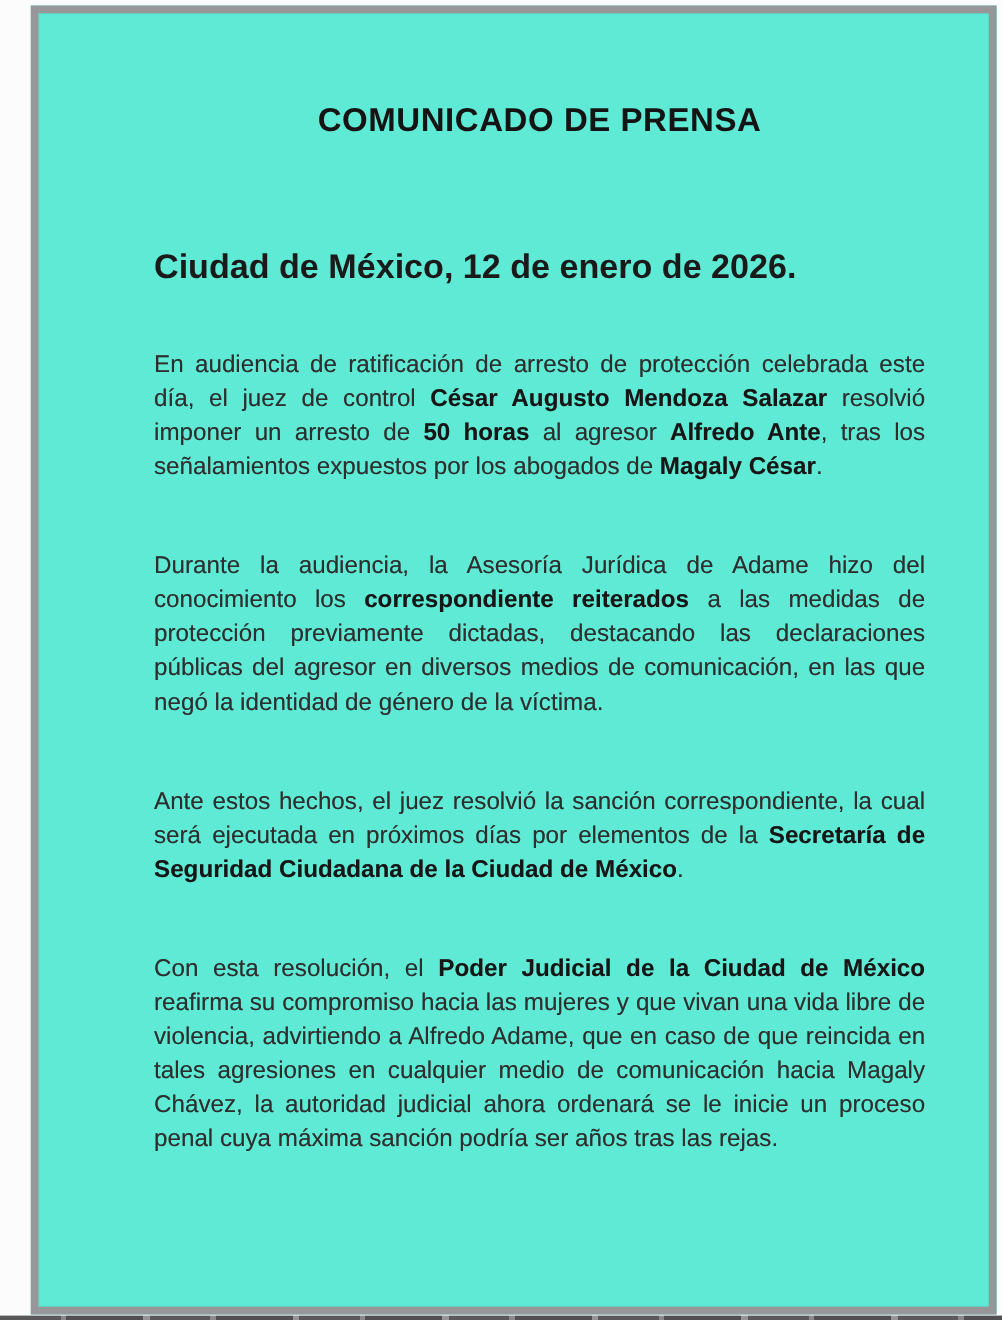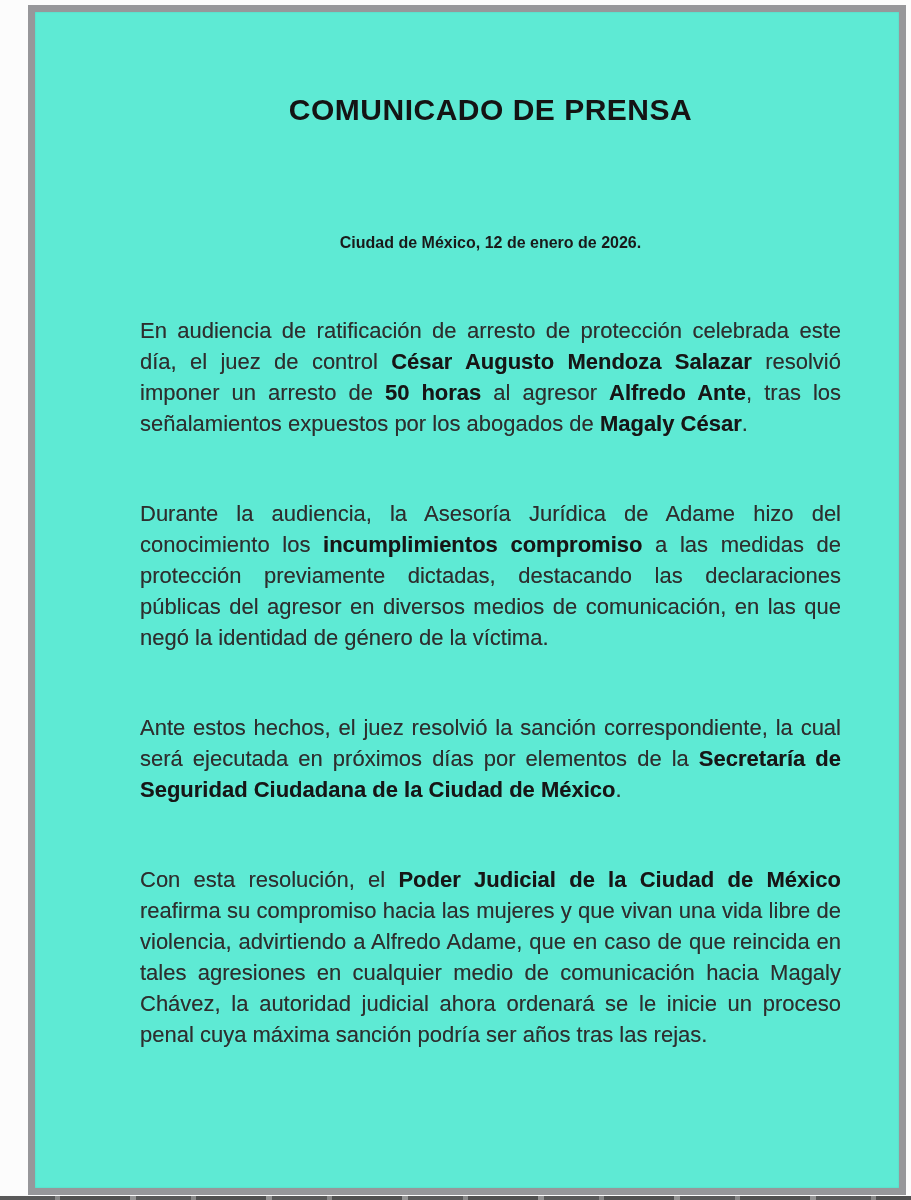--- a/index.html
+++ b/index.html
@@ -62,23 +62,23 @@
     text-align: center;
     font-weight: bold;
     font-size: 30px;
     line-height: 32px;
     letter-spacing: 0.5px;
     color: #141414;
   }
 
   .dateline {
     margin-top: 103px;
-    text-align: center;
+    text-align: left;
     font-weight: bold;
-    font-size: 16px;
+    font-size: 31px;
     line-height: 28px;
     color: #1a1a1a;
   }
 
   .body-paragraph {
     margin-top: 59px;
     font-size: 22px;
     line-height: 31px;
     text-align: justify;
     color: #2e2e2e;
@@ -99,21 +99,21 @@
   <div class="page-frame">
 
     <div class="content">
 
       <h1 class="doc-title">COMUNICADO DE PRENSA</h1>
 
       <div class="dateline">Ciudad de México, 12 de enero de 2026.</div>
 
       <p class="body-paragraph"><span>En audiencia de ratificación de arresto de protección celebrada este día, el juez de control </span><b>César Augusto Mendoza Salazar</b><span> resolvió imponer un arresto de </span><b>50 horas</b><span> al agresor </span><b>Alfredo Ante</b><span>, tras los señalamientos expuestos por los abogados de </span><b>Magaly César</b><span>.</span></p>
 
-      <p class="body-paragraph"><span>Durante la audiencia, la Asesoría Jurídica de Adame hizo del conocimiento los </span><b>incumplimientos compromiso</b><span> a las medidas de protección previamente dictadas, destacando las declaraciones públicas del agresor en diversos medios de comunicación, en las que negó la identidad de género de la víctima.</span></p>
+      <p class="body-paragraph"><span>Durante la audiencia, la Asesoría Jurídica de Adame hizo del conocimiento los </span><b>correspondiente reiterados</b><span> a las medidas de protección previamente dictadas, destacando las declaraciones públicas del agresor en diversos medios de comunicación, en las que negó la identidad de género de la víctima.</span></p>
 
       <p class="body-paragraph"><span>Ante estos hechos, el juez resolvió la sanción correspondiente, la cual será ejecutada en próximos días por elementos de la </span><b>Secretaría de Seguridad Ciudadana de la Ciudad de México</b><span>.</span></p>
 
       <p class="body-paragraph"><span>Con esta resolución, el </span><b>Poder Judicial de la Ciudad de México</b><span> reafirma su compromiso hacia las mujeres y que vivan una vida libre de violencia, advirtiendo a Alfredo Adame, que en caso de que reincida en tales agresiones en cualquier medio de comunicación hacia Magaly Chávez, la autoridad judicial ahora ordenará se le inicie un proceso penal cuya máxima sanción podría ser años tras las rejas.</span></p>
 
     </div>
   </div>
 
   <div class="bottom-artifact"></div>
 

